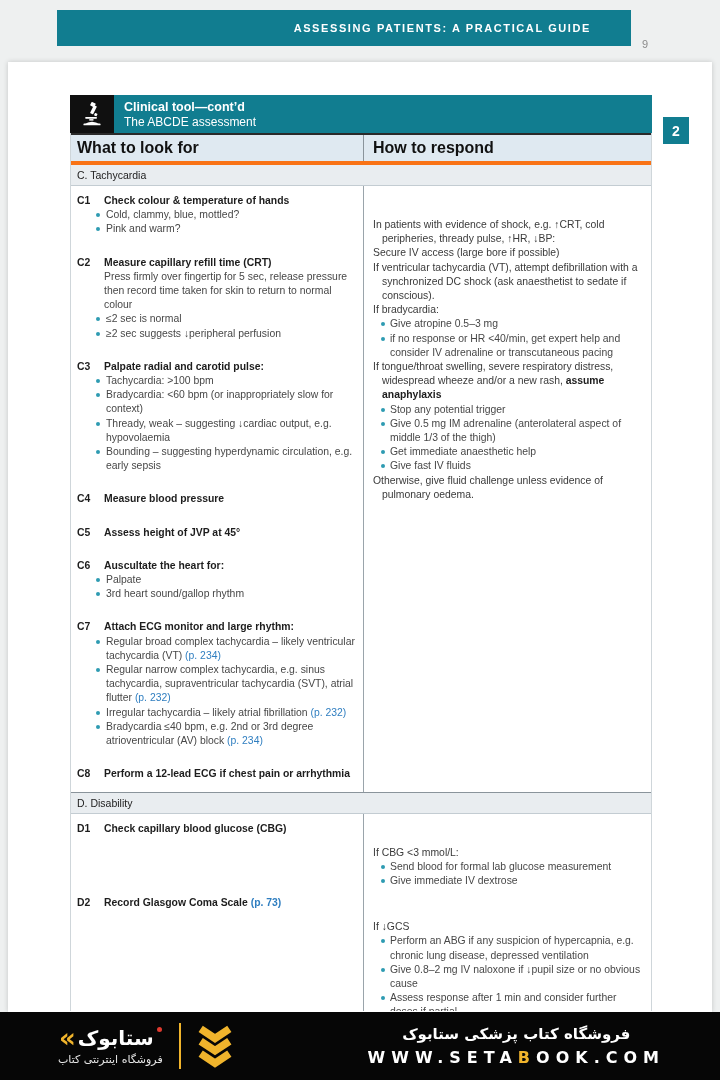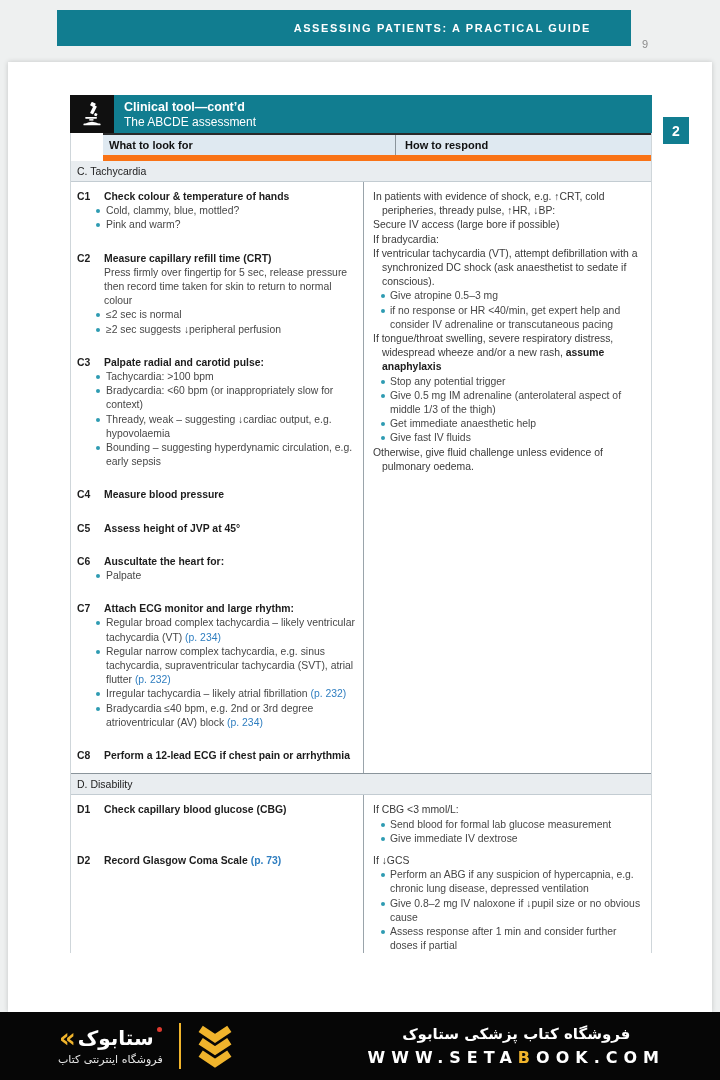--- a/index.html
+++ b/index.html
@@ -20,31 +20,31 @@
 
   
   .tool-table { position:absolute; left:62px; top:33px; width:582px; max-height:916px; overflow:hidden; }
   .tool-band { display:flex; align-items:center; background:#117d90; height:38px; }
   .tool-icon-box { width:44px; height:38px; background:#101010; display:flex; align-items:center; justify-content:center; flex:none; }
   .tool-titles { color:#fff; padding-left:10px; }
   .tool-title { font-size:12.5px; font-weight:bold; line-height:16px; }
   .tool-subtitle { font-size:12px; line-height:14px; }
 
   .table-body { border-left:1px solid #cfd6da; border-right:1px solid #cfd6da; background:#fff; }
-  .col-header { display:flex; background:#dfe9f1; border-top:2px solid #2a2a2a; border-bottom:6px solid #f97316;
-    font-size:11px; font-weight:bold; color:#111;margin-left:32px; }
+  .col-header { display:flex; background:#dfe9f1; border-top:2px solid #2a2a2a; border-bottom:4px solid #f97316;
+    font-size:16px; font-weight:bold; color:#111; }
   .col-left { width:293px; padding:4px 6px 4px 6px; border-right:1px solid #8a949b; }
   .col-right { flex:1; padding:4px 6px 4px 9px; }
 
   .section-head { background:#e9edf0; font-size:10.5px; color:#222; padding:4px 6px; border-bottom:1px solid #c3ccd2; }
   .trow + .section-head, .section-head + .section-head { border-top:1px solid #8a949b; }
   .trow { display:flex; }
   .tcell { font-size:10.4px; line-height:14.2px; }
   .tcell-left { width:293px; border-right:1px solid #9aa4ab; padding:8px 8px 0 6px; }
-  .tcell-right { flex:1; padding:8px 6px 0 9px; }
+  .tcell-right { flex:1; padding:8px 6px 0 9px;margin-top:24px; }
 
   .item { position:relative; padding-left:27px; margin-bottom:19px; color:#3a3a3a; }
   .item:last-child { margin-bottom:10px; }
   .item-code { position:absolute; left:0; top:0; font-weight:bold; color:#1d1d1d; }
   .item-title { font-weight:bold; color:#1d1d1d; }
   .item-body { color:#474747; }
   .bullet { position:relative; margin-left:-8px; padding-left:10px; color:#474747; }
   .bullet::before { content:""; position:absolute; left:0; top:5px; width:4px; height:4px; border-radius:50%; background:#2e9bb2; }
   .pref { color:#2f7ec0; }
   .item-head .pref { font-weight:bold; }
@@ -138,39 +138,40 @@
                   <div class="item-head"><span class="item-title">Measure blood pressure</span></div>
                 </div>
                 <div class="item">
                   <span class="item-code">C5</span>
                   <div class="item-head"><span class="item-title">Assess height of JVP at 45°</span></div>
                 </div>
                 <div class="item">
                   <span class="item-code">C6</span>
                   <div class="item-head"><span class="item-title">Auscultate the heart for:</span></div>
                   <div class="bullet"><span>Palpate</span></div>
+                  <div class="bullet"><span>3rd heart sound/gallop rhythm</span></div>
                 </div>
                 <div class="item">
                   <span class="item-code">C7</span>
                   <div class="item-head"><span class="item-title">Attach ECG monitor and large rhythm:</span></div>
                   <div class="bullet"><span>Regular broad complex tachycardia – likely ventricular tachycardia (VT) </span><span class="pref">(p. 234)</span></div>
                   <div class="bullet"><span>Regular narrow complex tachycardia, e.g. sinus tachycardia, supraventricular tachycardia (SVT), atrial flutter </span><span class="pref">(p. 232)</span></div>
                   <div class="bullet"><span>Irregular tachycardia – likely atrial fibrillation </span><span class="pref">(p. 232)</span></div>
                   <div class="bullet"><span>Bradycardia ≤40 bpm, e.g. 2nd or 3rd degree atrioventricular (AV) block </span><span class="pref">(p. 234)</span></div>
                 </div>
                 <div class="item">
                   <span class="item-code">C8</span>
                   <div class="item-head"><span class="item-title">Perform a 12-lead ECG if chest pain or arrhythmia</span></div>
                 </div>
               </div>
               <div class="tcell tcell-right">
                 <div class="resp-line"><span>In patients with evidence of shock, e.g. ↑CRT, cold peripheries, thready pulse, ↑HR, ↓BP:</span></div>
                 <div class="resp-line"><span>Secure IV access (large bore if possible)</span></div>
+                <div class="resp-line"><span>If ventricular tachycardia (VT), attempt defibrillation with a synchronized DC shock (ask anaesthetist to sedate if conscious).</span></div>
                 <div class="resp-line"><span>If bradycardia:</span></div>
-                <div class="resp-line"><span>If ventricular tachycardia (VT), attempt defibrillation with a synchronized DC shock (ask anaesthetist to sedate if conscious).</span></div>
                 <div class="resp-bullet"><span>Give atropine 0.5–3 mg</span></div>
                 <div class="resp-bullet"><span>if no response or HR &lt;40/min, get expert help and consider IV adrenaline or transcutaneous pacing</span></div>
                 <div class="resp-line"><span>If tongue/throat swelling, severe respiratory distress, widespread wheeze and/or a new rash, </span><b class="resp-bold">assume anaphylaxis</b></div>
                 <div class="resp-bullet"><span>Stop any potential trigger</span></div>
                 <div class="resp-bullet"><span>Give 0.5 mg IM adrenaline (anterolateral aspect of middle 1/3 of the thigh)</span></div>
                 <div class="resp-bullet"><span>Get immediate anaesthetic help</span></div>
                 <div class="resp-bullet"><span>Give fast IV fluids</span></div>
                 <div class="resp-line"><span>Otherwise, give fluid challenge unless evidence of pulmonary oedema.</span></div>
               </div>
             </div>

